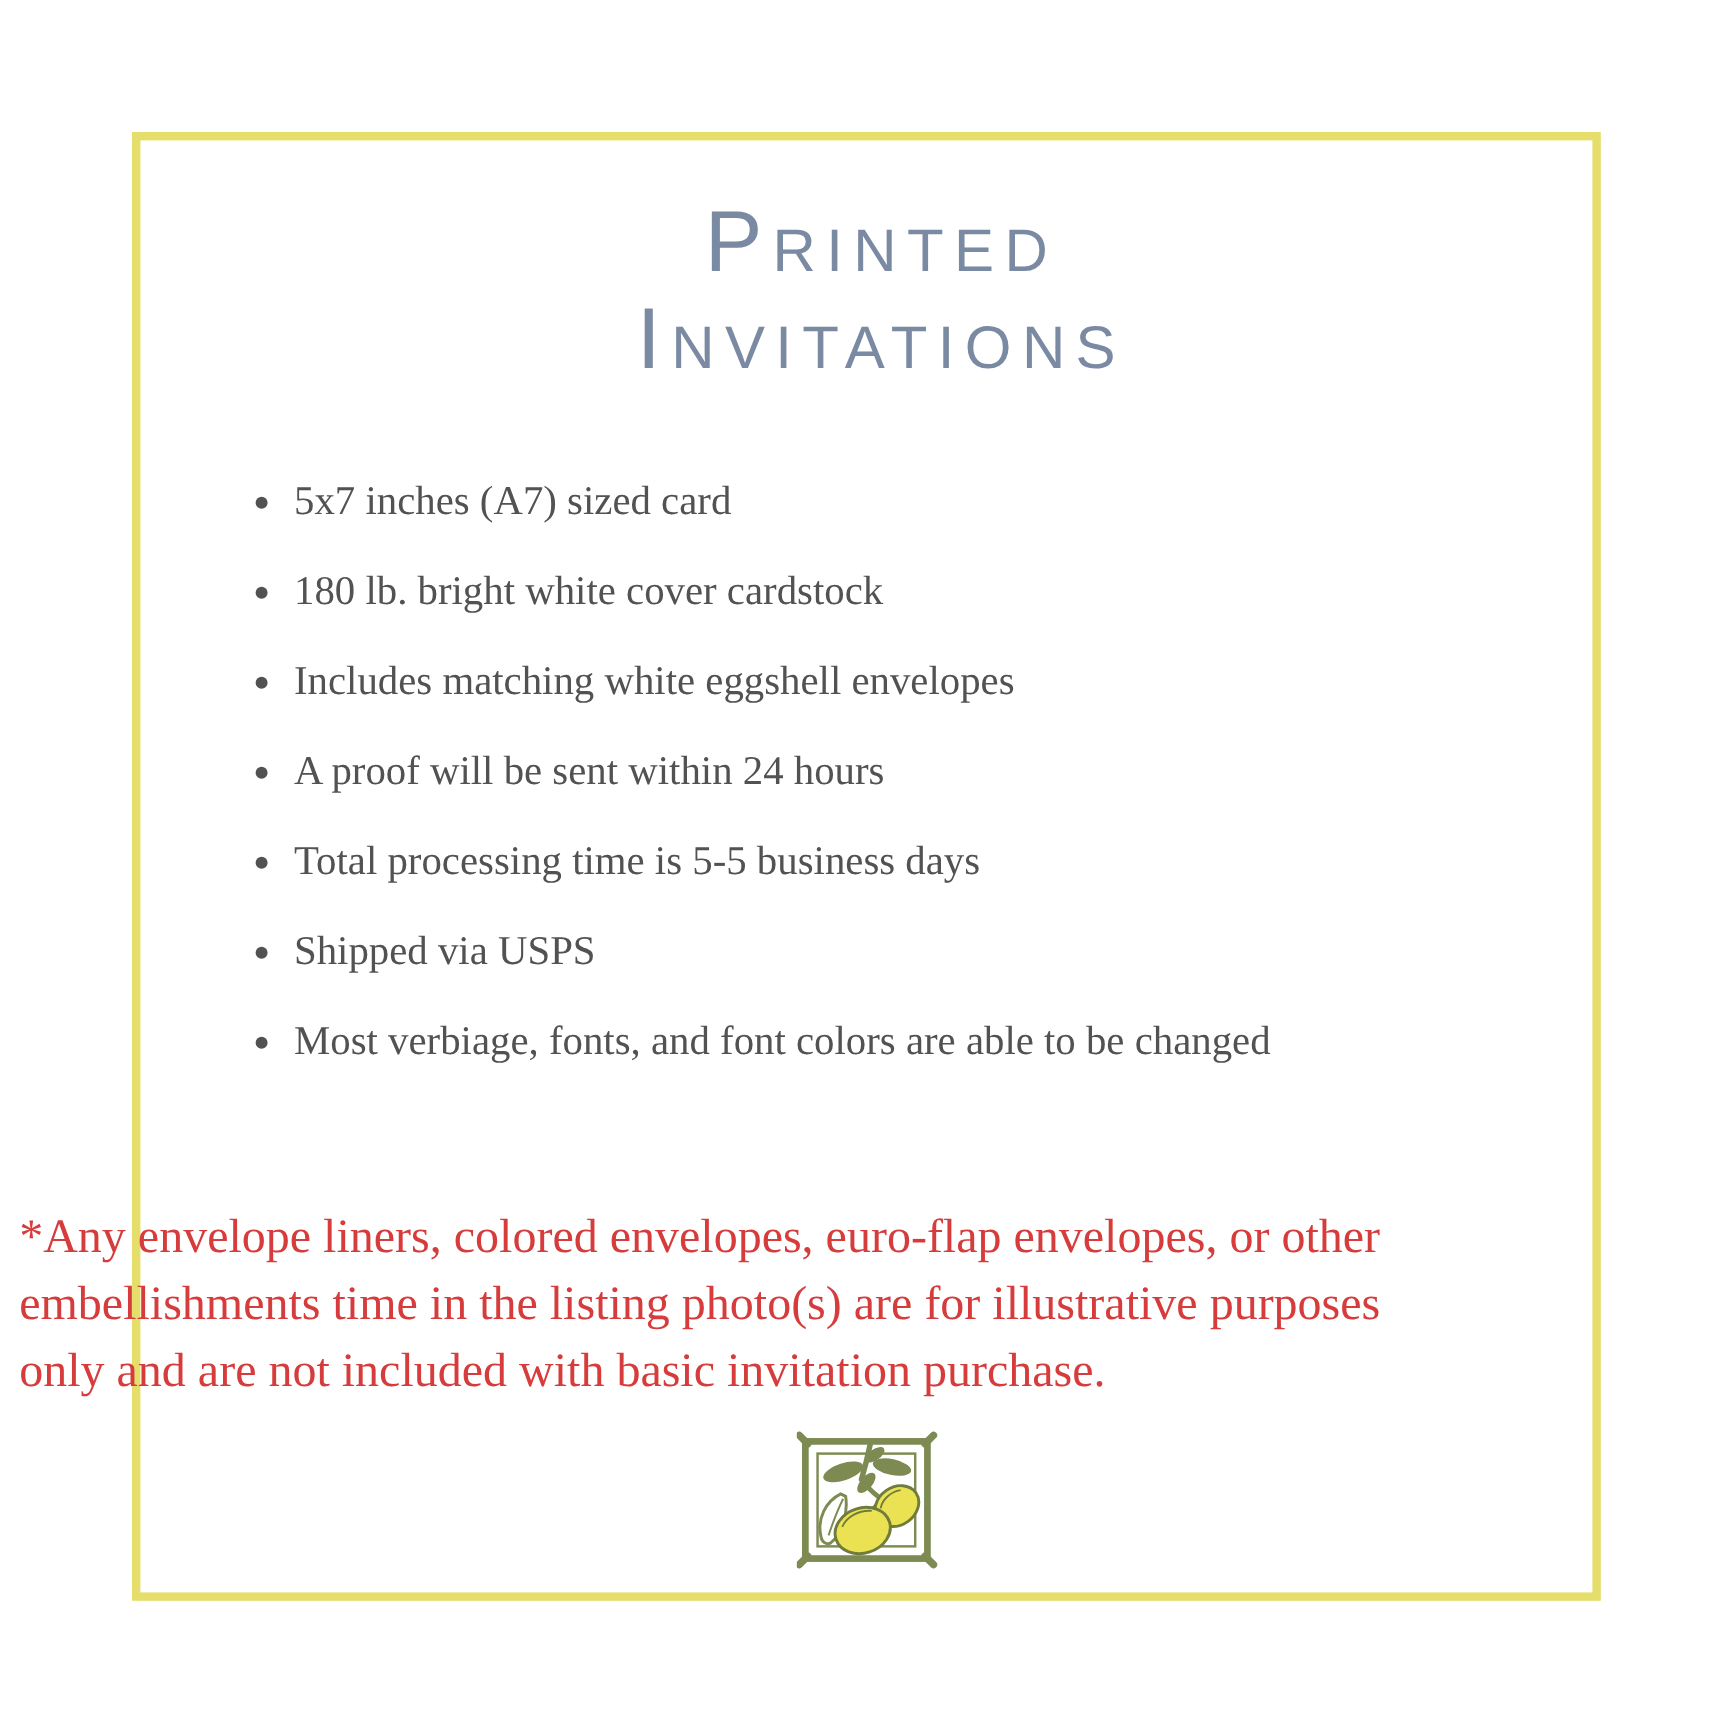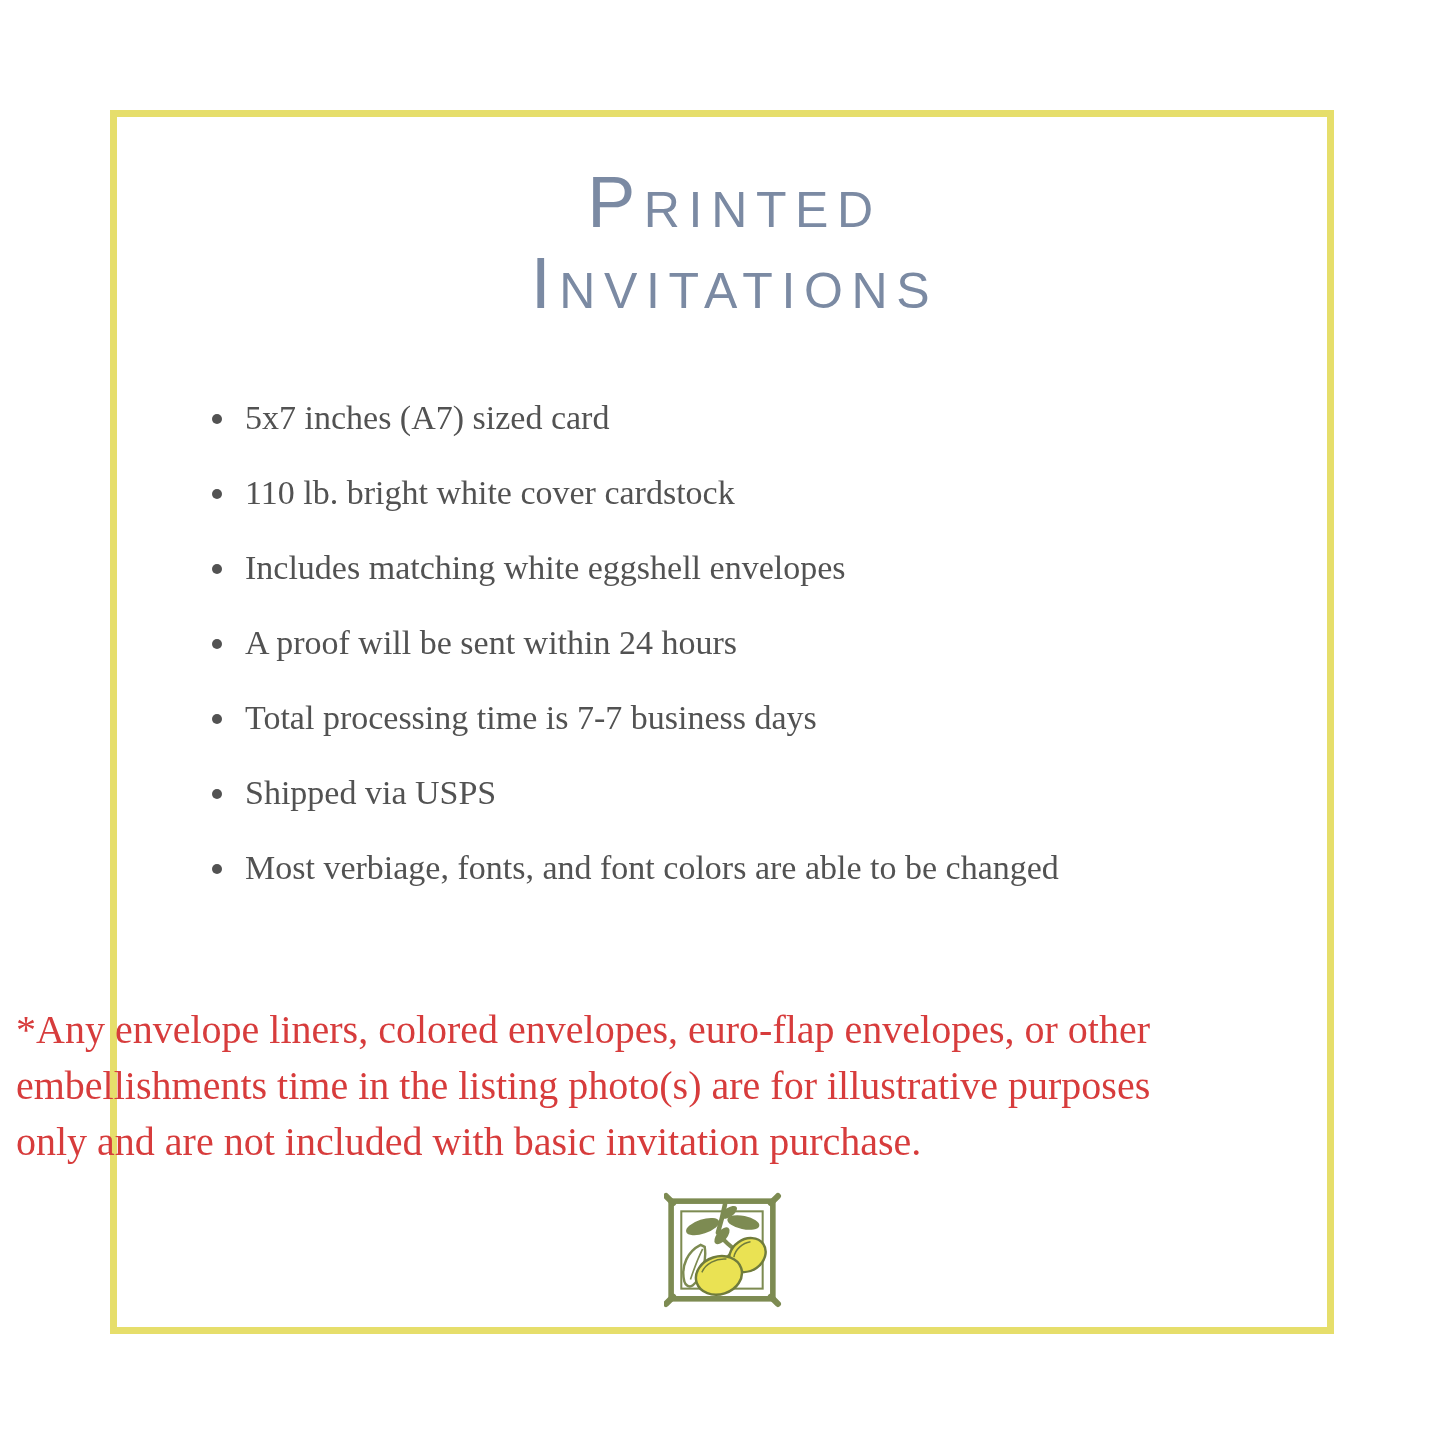--- a/index.html
+++ b/index.html
@@ -81,24 +81,24 @@
 
   <div class="frame"></div>
 
   <h1 class="title">
     <div>Printed</div>
     <div>Invitations</div>
   </h1>
 
   <ul class="features">
     <li>5x7 inches (A7) sized card</li>
-    <li>110 lb. bright white cover cardstock</li>
+    <li>180 lb. bright white cover cardstock</li>
     <li>Includes matching white eggshell envelopes</li>
     <li>A proof will be sent within 24 hours</li>
-    <li>Total processing time is 7-7 business days</li>
+    <li>Total processing time is 5-5 business days</li>
     <li>Shipped via USPS</li>
     <li>Most verbiage, fonts, and font colors are able to be changed</li>
   </ul>
 
   <div class="disclaimer">
     <div>*Any envelope liners, colored envelopes, euro-flap envelopes, or other</div>
     <div>embellishments time in the listing photo(s) are for illustrative purposes</div>
     <div>only and are not included with basic invitation purchase.</div>
   </div>
 

